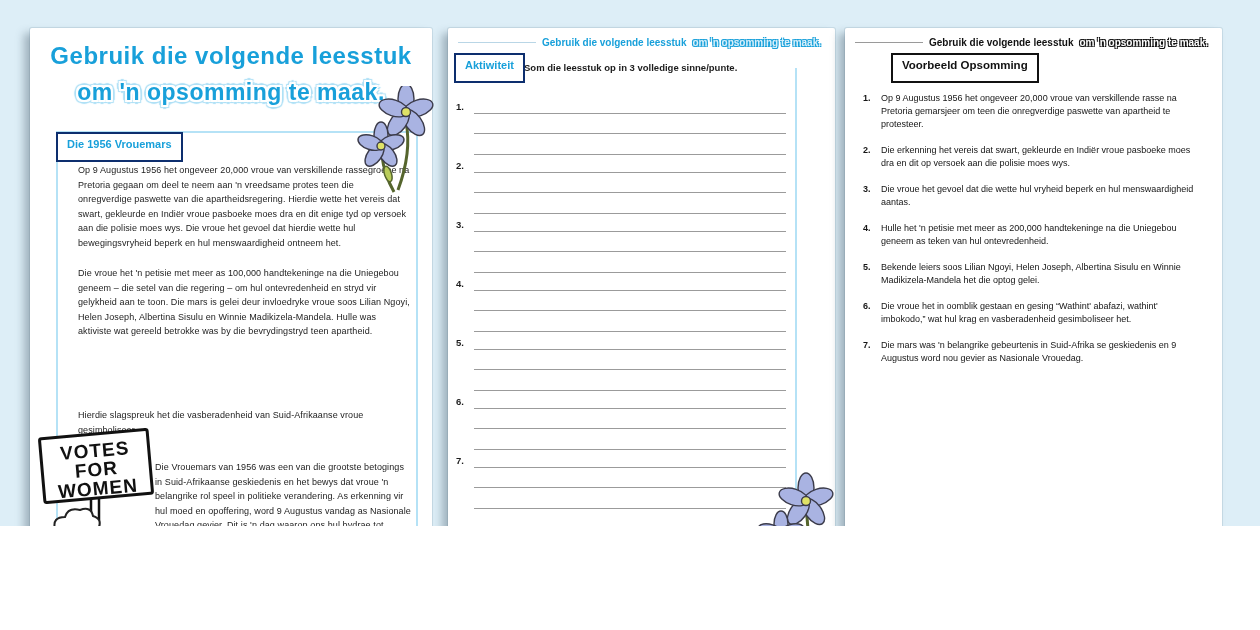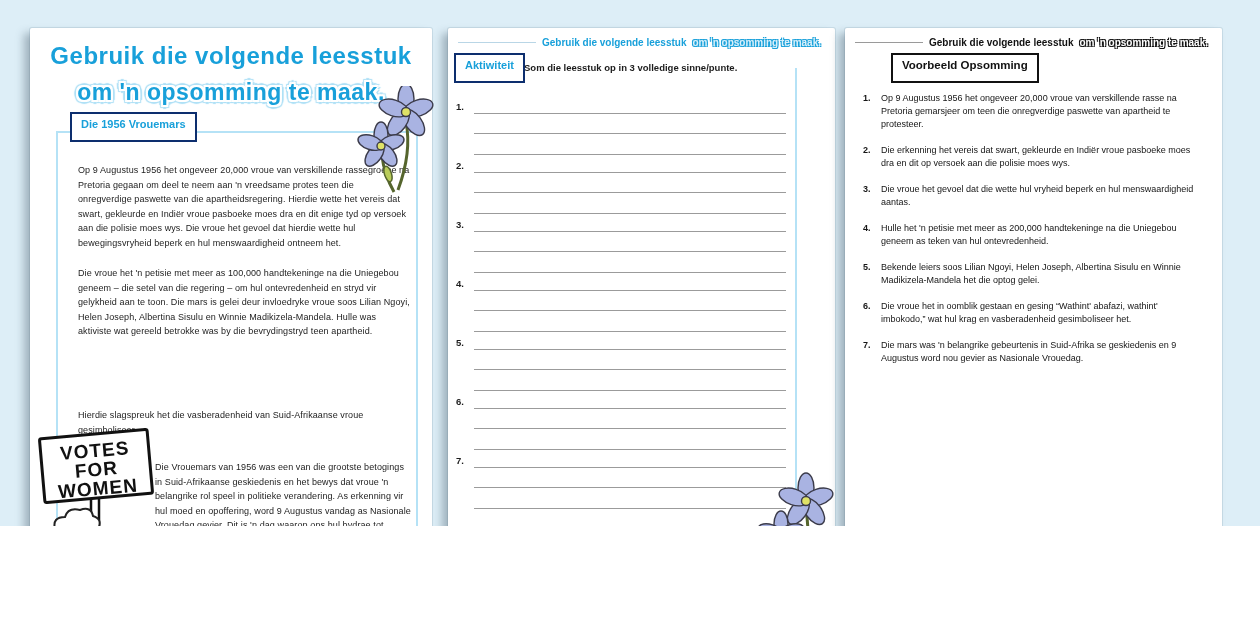--- a/index.html
+++ b/index.html
@@ -80,21 +80,21 @@
 
 <div class="canvas">
 
   <div class="page page1">
     <div class="p1-title">
       <div class="t1">Gebruik die volgende leesstuk</div>
       <div class="t2">om 'n opsomming te maak.</div>
     </div>
 
     <div class="p1-box"></div>
-    <div class="label-box" style="left:26px; top:84px;margin-left:14px;">Die 1956 Vrouemars</div>
+    <div class="label-box" style="left:26px; top:104px;">Die 1956 Vrouemars</div>
 
     <div class="para" style="top:135px;">Op 9 Augustus 1956 het ongeveer 20,000 vroue van verskillende rassegroepe na Pretoria gegaan om deel te neem aan 'n vreedsame protes teen die onregverdige paswette van die apartheidsregering. Hierdie wette het vereis dat swart, gekleurde en Indiër vroue pasboeke moes dra en dit enige tyd op versoek aan die polisie moes wys. Die vroue het gevoel dat hierdie wette hul bewegingsvryheid beperk en hul menswaardigheid ontneem het.</div>
     <div class="para" style="top:238px;">Die vroue het 'n petisie met meer as 100,000 handtekeninge na die Uniegebou geneem – die setel van die regering – om hul ontevredenheid en stryd vir gelykheid aan te toon. Die mars is gelei deur invloedryke vroue soos Lilian Ngoyi, Helen Joseph, Albertina Sisulu en Winnie Madikizela-Mandela. Hulle was aktiviste wat gereeld betrokke was by die bevrydingstryd teen apartheid.</div>
     <div class="para" style="top:380px;">Hierdie slagspreuk het die vasberadenheid van Suid-Afrikaanse vroue gesimboliseer.</div>
     <div class="para" style="top:432px; left:125px; width:256px;">Die Vrouemars van 1956 was een van die grootste betogings in Suid-Afrikaanse geskiedenis en het bewys dat vroue 'n belangrike rol speel in politieke verandering. As erkenning vir hul moed en opoffering, word 9 Augustus vandag as Nasionale Vrouedag gevier. Dit is 'n dag waarop ons hul bydrae tot demokrasie, regte en ontwikkeling eer.</div>
 
     <svg class="flower1" width="84" height="110" viewBox="0 0 84 110">
       <path d="M28,70 q2,18 12,36" fill="none" stroke="#55652d" stroke-width="3"></path>
       <path d="M52,36 q6,30 -8,68" fill="none" stroke="#55652d" stroke-width="3"></path>
       <ellipse cx="34" cy="88" rx="3.5" ry="8" transform="rotate(-18 34 88)" fill="#b9cc5a" stroke="#55652d" stroke-width="1.5"></ellipse>

